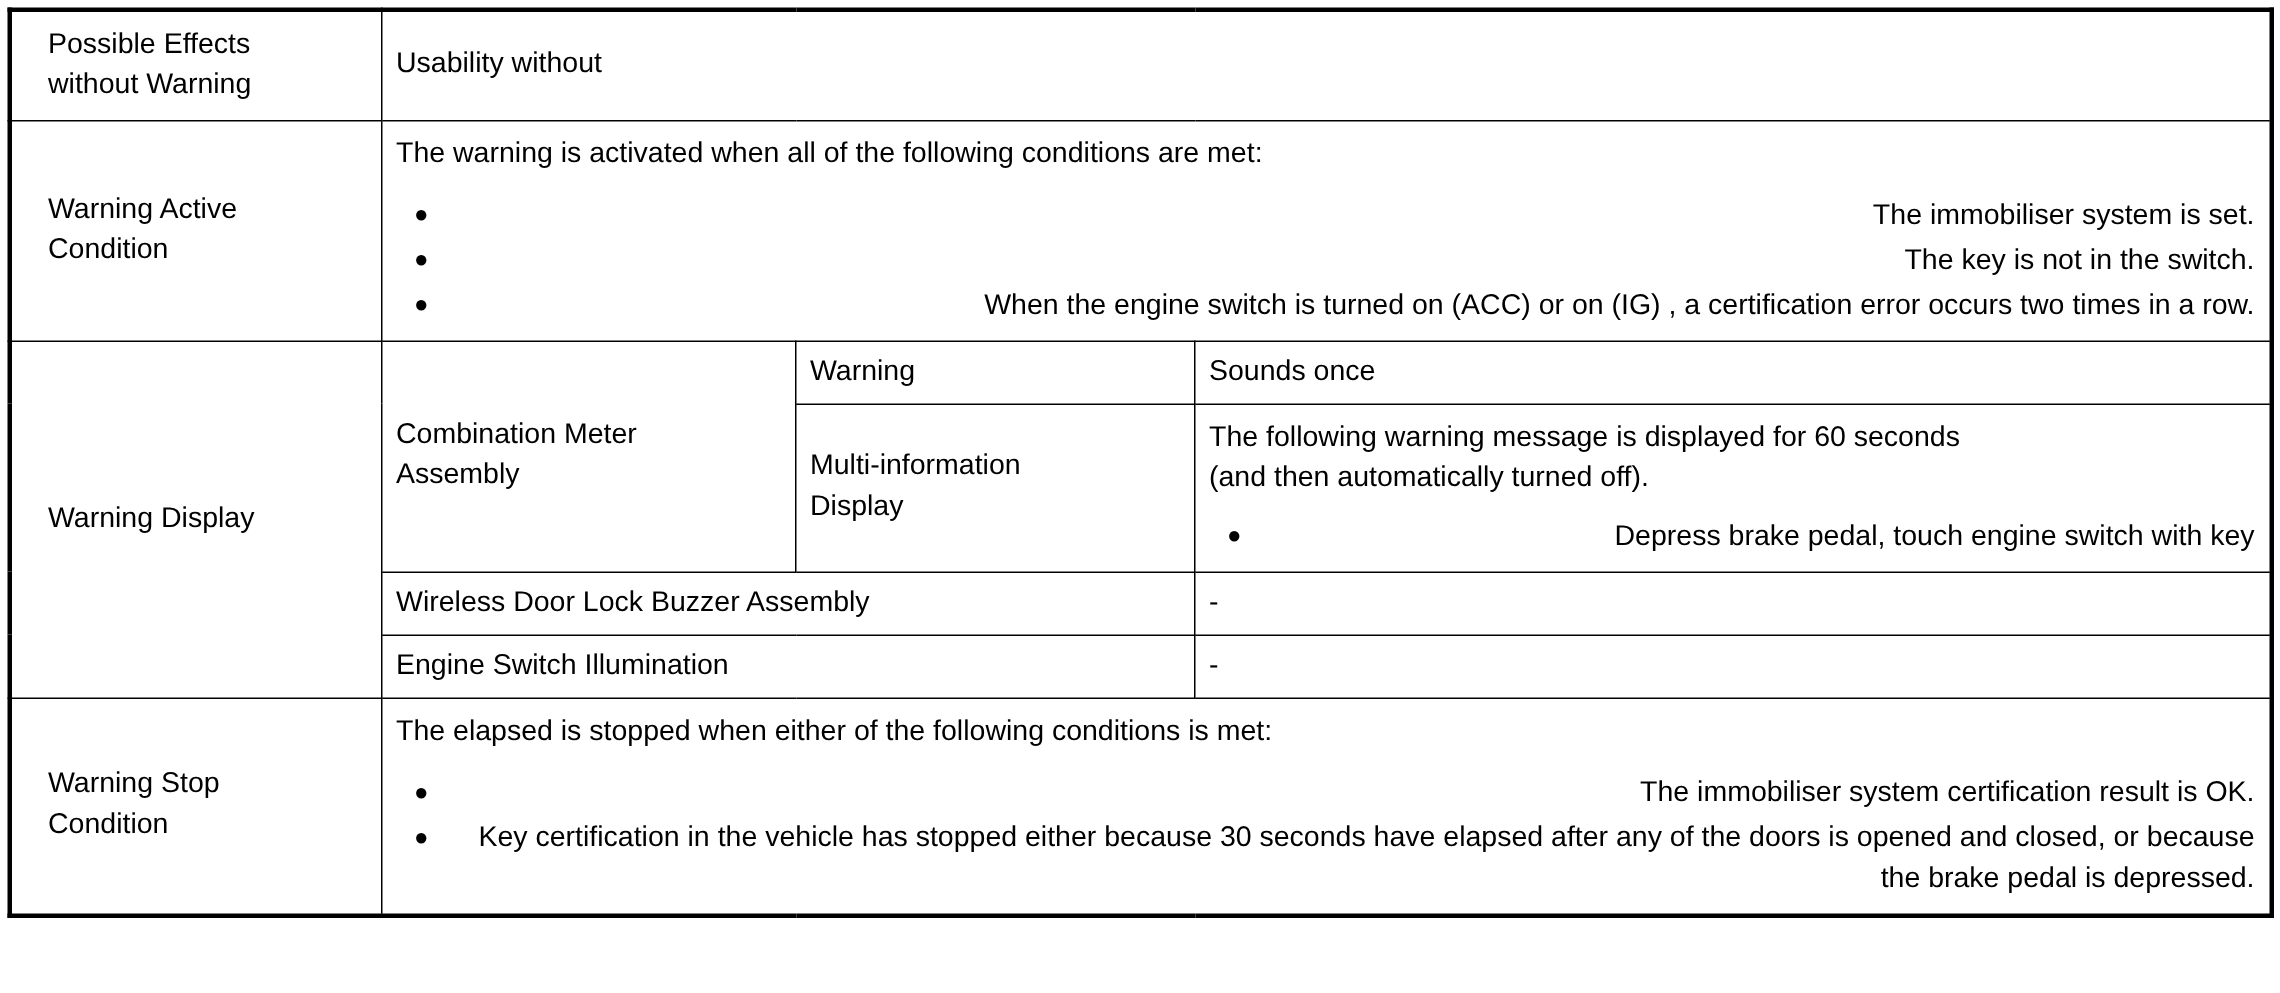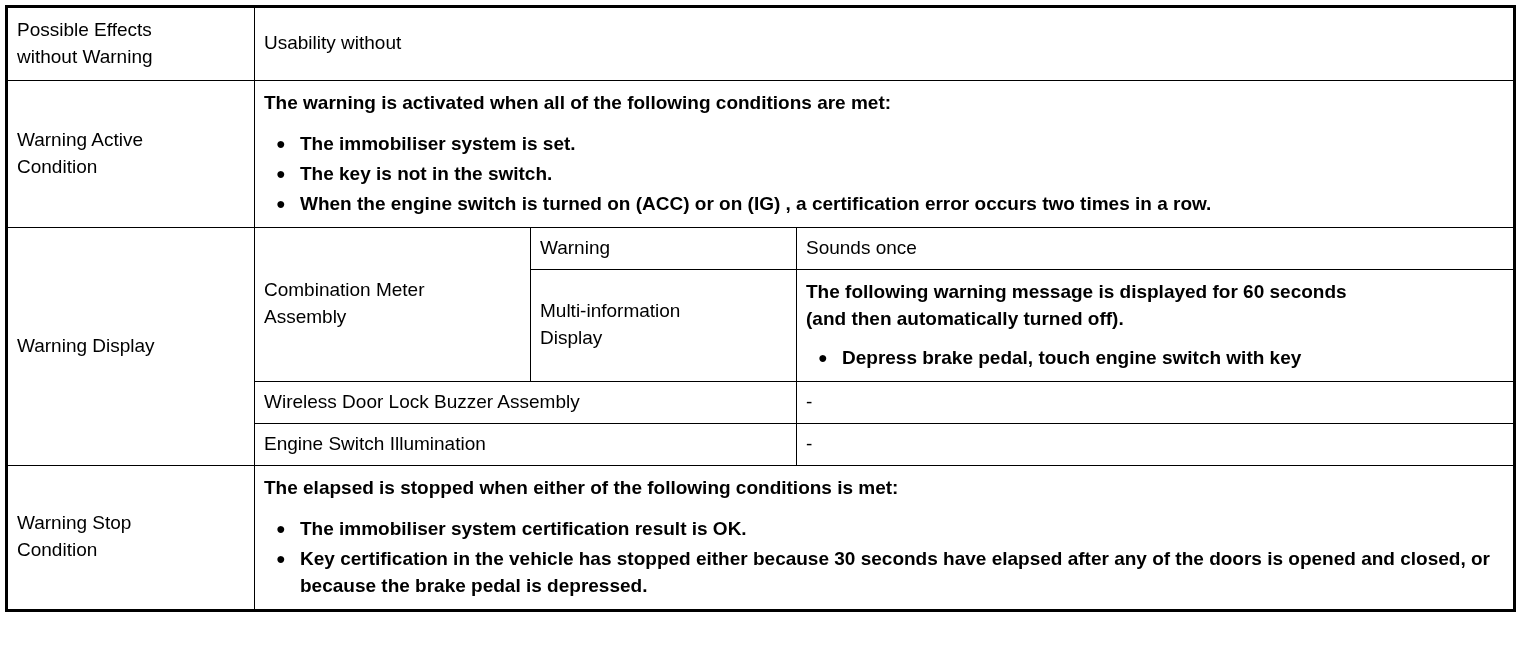--- a/index.html
+++ b/index.html
@@ -41,21 +41,21 @@
     font-size: 19px;
     line-height: 1.42;
     color: #000000;
   }
 
   .cellpad {
     padding: 9px 10px 9px 9px;
   }
 
   .label-cell .cellpad {
-    padding-left: 9px;
+    padding-left: 24px;
   }
 
   .para {
     margin: 0;
     white-space: pre-line;
   }
 
   ul.blist {
     list-style: none;
     margin: 14px 0 0 0;
@@ -72,26 +72,27 @@
   ul.blist li:last-child { margin-bottom: 0; }
   ul.blist li .bullet {
     position: absolute;
     left: 12px;
     top: 0;
     font-size: 16px;
     line-height: 1.58;
   }
   ul.blist li .btext {
     display: block;
+    text-align: right;
   }
 
   .nowrap-cell .cellpad { padding-top: 7px; padding-bottom: 7px; }
 
   .mid { vertical-align: middle; }
-  .top { vertical-align: top; font-weight: bold; }
+  .top { vertical-align: top; }
 </style>
 </head>
 <body>
 
 <div id="page">
 
   <table class="spec">
     <colgroup>
       <col style="width:248px">
       <col style="width:276px">

